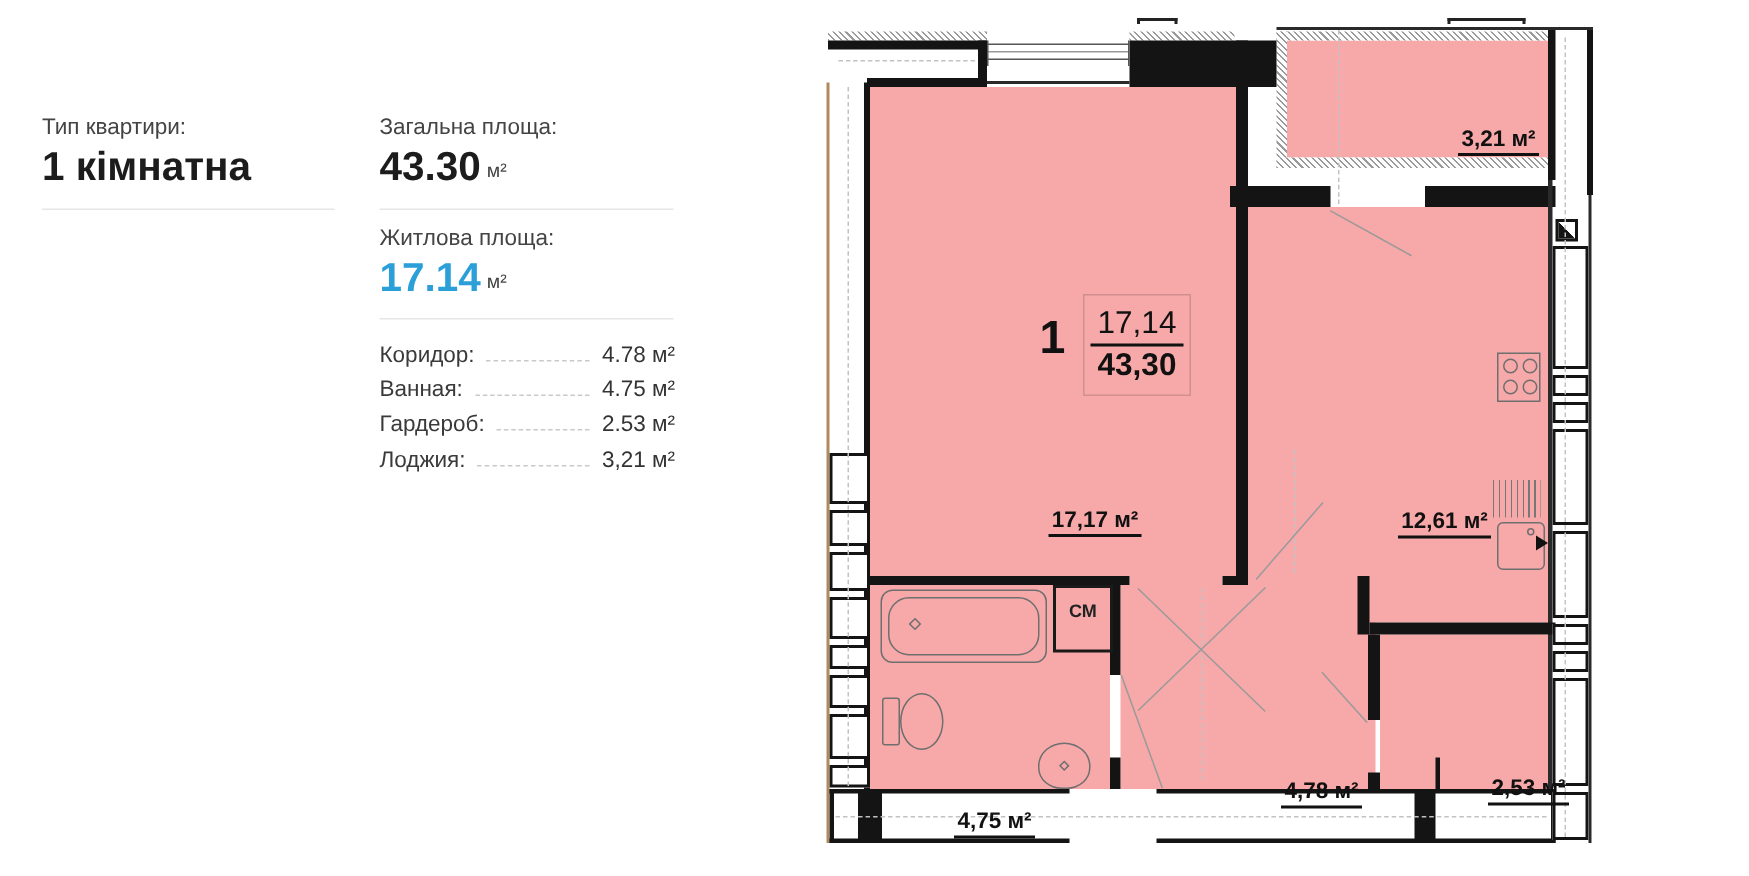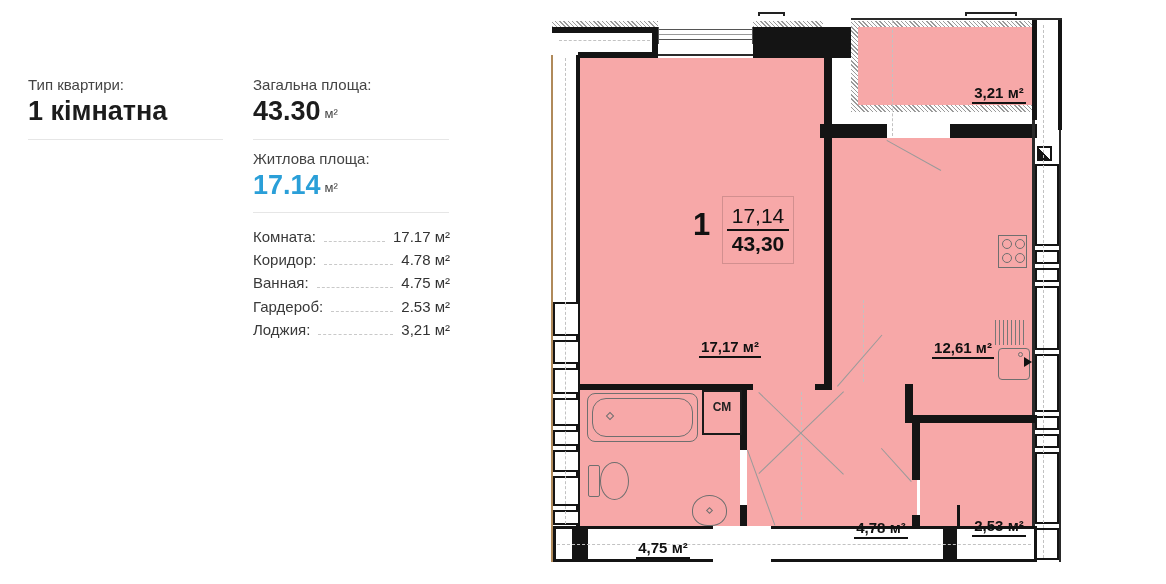--- a/index.html
+++ b/index.html
@@ -54,25 +54,20 @@
 <div class="small-label" style="left:253px;top:76px;">Загальна площа:</div>
 <div class="big" style="left:253px;top:96px;"><span>43.30</span><span class="unit">м²</span></div>
 <div class="divider" style="left:253px;top:139px;width:196px;"></div>
 
 <div class="small-label" style="left:253px;top:150px;">Житлова площа:</div>
 <div class="big" style="left:253px;top:170px;"><span style="color: rgb(42, 159, 216);">17.14</span><span class="unit">м²</span></div>
 <div class="divider" style="left:253px;top:212px;width:196px;"></div>
 
 <div class="rows">
   <div class="row">
-      <span>Комната:</span>
-      <span class="leader"></span>
-      <span class="val">17.17 м²</span>
-    </div>
-  <div class="row">
       <span>Коридор:</span>
       <span class="leader"></span>
       <span class="val">4.78 м²</span>
     </div>
   <div class="row">
       <span>Ванная:</span>
       <span class="leader"></span>
       <span class="val">4.75 м²</span>
     </div>
   <div class="row">
@@ -202,14 +197,14 @@
   <div id="frac-box">
     <div class="top">17,14</div>
     <div class="bot">43,30</div>
   </div>
 
   <div class="arealabel" style="left:145px;top:338px;width:80px;"><span>17,17 м²</span></div>
   <div class="arealabel" style="left:378px;top:339px;width:80px;"><span>12,61 м²</span></div>
   <div class="arealabel" style="left:417px;top:84px;width:74px;"><span>3,21 м²</span></div>
   <div class="arealabel" style="left:78px;top:539px;width:80px;"><span>4,75 м²</span></div>
   <div class="arealabel" style="left:296px;top:519px;width:80px;"><span>4,78 м²</span></div>
-  <div class="arealabel" style="left:414px;top:517px;width:80px;"><span>2,53 м²</span></div>
+  <div class="arealabel" style="left:434px;top:517px;width:80px;"><span>2,53 м²</span></div>
 </div>
 
 </body></html>

